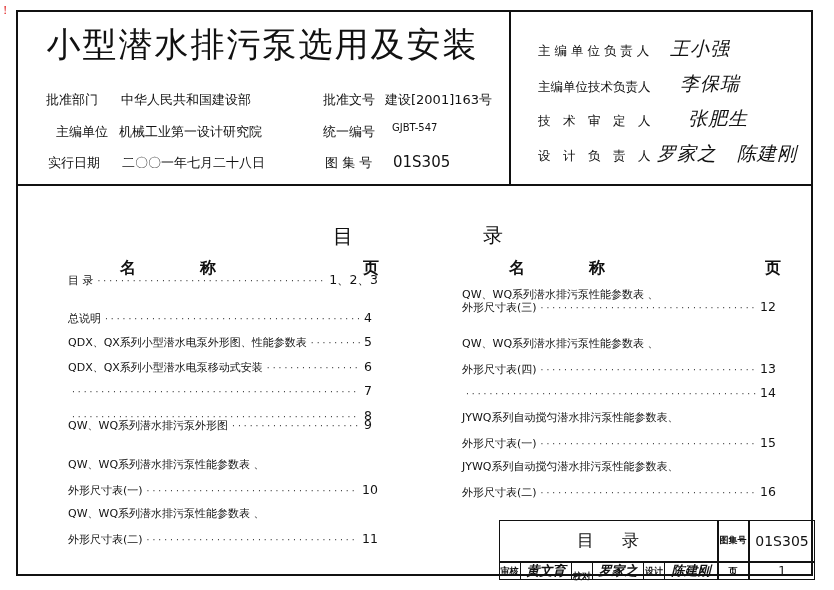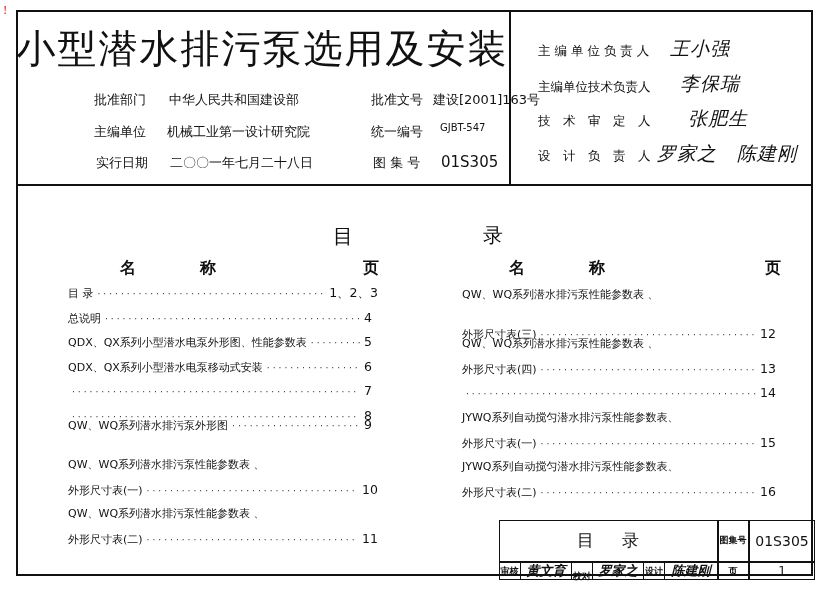--- a/index.html
+++ b/index.html
@@ -3,23 +3,23 @@
 <meta charset="utf-8">
 <style>
   html, body { margin: 0; padding: 0; background: #ffffff; }
   body { width: 834px; height: 590px; position: relative; overflow: hidden;
          font-family: "DejaVu Sans", "Liberation Sans", sans-serif; color: #111; }
   .abs { position: absolute; }
   .red-mark { left: 3px; top: 2px; color: #e02020; font-size: 13px; font-family: "Liberation Serif", serif; }
   .frame { left: 16px; top: 10px; width: 797px; height: 566px; border: 2px solid #111; box-sizing: border-box; }
   .hdr-bottom { left: 16px; top: 184px; width: 797px; height: 0; border-top: 2px solid #111; }
   .hdr-divider { left: 509px; top: 10px; width: 0; height: 176px; border-left: 2px solid #111; }
-  .main-title { left: 16px; top: 22px; width: 493px; text-align: center; font-size: 39px; letter-spacing: 2px;
+  .main-title { left: 16px; top: 22px; width: 493px; text-align: center; font-size: 34px; letter-spacing: 2px;
                 font-family: "DejaVu Serif", "Liberation Serif", serif; font-weight: normal; }
-  .meta-label, .meta-value { font-size: 13px; white-space: nowrap; margin-left: 48px; }
+  .meta-label, .meta-value { font-size: 13px; white-space: nowrap; }
   .sig-label { font-size: 12.5px; white-space: nowrap; }
   .sig { font-family: "DejaVu Serif", serif; font-style: italic; font-size: 19px; white-space: nowrap; letter-spacing: 1px; }
   .toc-title { font-size: 20px; font-family: "DejaVu Serif", "Liberation Serif", serif; }
   .col-head { font-size: 16px; font-weight: bold; }
   .row { position: absolute; font-size: 11px; white-space: nowrap; display: flex; align-items: baseline; }
   .row .txt { white-space: nowrap; }
   .row .dots { flex: 1; overflow: hidden; color: #333; letter-spacing: 3px; font-size: 9px; margin: 0 4px; }
   .row .pg { font-size: 12.5px; min-width: 14px; text-align: left; }
   .tb { left: 499px; top: 520px; width: 316px; height: 60px; border: 1.5px solid #111; box-sizing: border-box; }
   .tb-line { background: #111; }
@@ -33,21 +33,21 @@
 <div class="abs red-mark">!</div>
 
 <div class="abs frame"></div>
 <div class="abs hdr-bottom"></div>
 <div class="abs hdr-divider"></div>
 
 <div class="abs main-title">小型潜水排污泵选用及安装</div>
 
 <div class="abs meta-label" style="left:46px;top:91px;">批准部门</div>
 <div class="abs meta-value" style="left:121px;top:91px;">中华人民共和国建设部</div>
-<div class="abs meta-label" style="left:46px;top:123px;">主编单位</div>
+<div class="abs meta-label" style="left:56px;top:123px;">主编单位</div>
 <div class="abs meta-value" style="left:119px;top:123px;">机械工业第一设计研究院</div>
 <div class="abs meta-label" style="left:48px;top:154px;">实行日期</div>
 <div class="abs meta-value" style="left:122px;top:154px;">二〇〇一年七月二十八日</div>
 
 <div class="abs meta-label" style="left:323px;top:91px;">批准文号</div>
 <div class="abs meta-value" style="left:385px;top:91px;">建设[2001]163号</div>
 <div class="abs meta-label" style="left:323px;top:123px;">统一编号</div>
 <div class="abs meta-value" style="left:392px;top:122px;font-size:10px;">GJBT-547</div>
 <div class="abs meta-label" style="left:325px;top:154px;">图 集 号</div>
 <div class="abs meta-value" style="left:393px;top:153px;font-size:15px;">01S305</div>
@@ -63,21 +63,21 @@
 
 <div class="abs toc-title" style="left:333px;top:223px;">目</div>
 <div class="abs toc-title" style="left:483px;top:222px;">录</div>
 
 <div class="abs col-head" style="left:120px;top:258px;">名　　　　称</div>
 <div class="abs col-head" style="left:363px;top:258px;">页</div>
 <div class="abs col-head" style="left:509px;top:258px;">名　　　　称</div>
 <div class="abs col-head" style="left:765px;top:258px;">页</div>
 
 <div id="toc-left">
-    <div class="row" style="left: 68px; top: 285px; width: 310px; justify-content: center;">
+    <div class="row" style="left: 68px; top: 272px; width: 310px; justify-content: center;">
       <span class="txt">目  录</span>
       <span class="dots">················································································</span>
       <span class="pg">1、2、3</span>
     </div>
     <div class="row" style="left: 68px; top: 309.6px; width: 310px;">
       <span class="txt">总说明</span>
       <span class="dots">················································································</span>
       <span class="pg">4</span>
     </div>
     <div class="row" style="left: 68px; top: 334.2px; width: 310px;">
@@ -124,21 +124,21 @@
       <span class="pg">11</span>
     </div>
   </div>
 
 <div id="toc-right">
     <div class="row" style="left: 462px; top: 287px; width: 314px;">
       <span class="txt">QW、WQ系列潜水排污泵性能参数表 、</span>
       <span class="dots"></span>
       <span class="pg"></span>
     </div>
-    <div class="row" style="left: 462px; top: 326px; width: 314px;">
+    <div class="row" style="left: 462px; top: 299px; width: 314px;">
       <span class="txt">外形尺寸表(三)</span>
       <span class="dots">················································································</span>
       <span class="pg">12</span>
     </div>
     <div class="row" style="left: 462px; top: 336.2px; width: 314px;">
       <span class="txt">QW、WQ系列潜水排污泵性能参数表 、</span>
       <span class="dots"></span>
       <span class="pg"></span>
     </div>
     <div class="row" style="left: 462px; top: 360.8px; width: 314px;">

